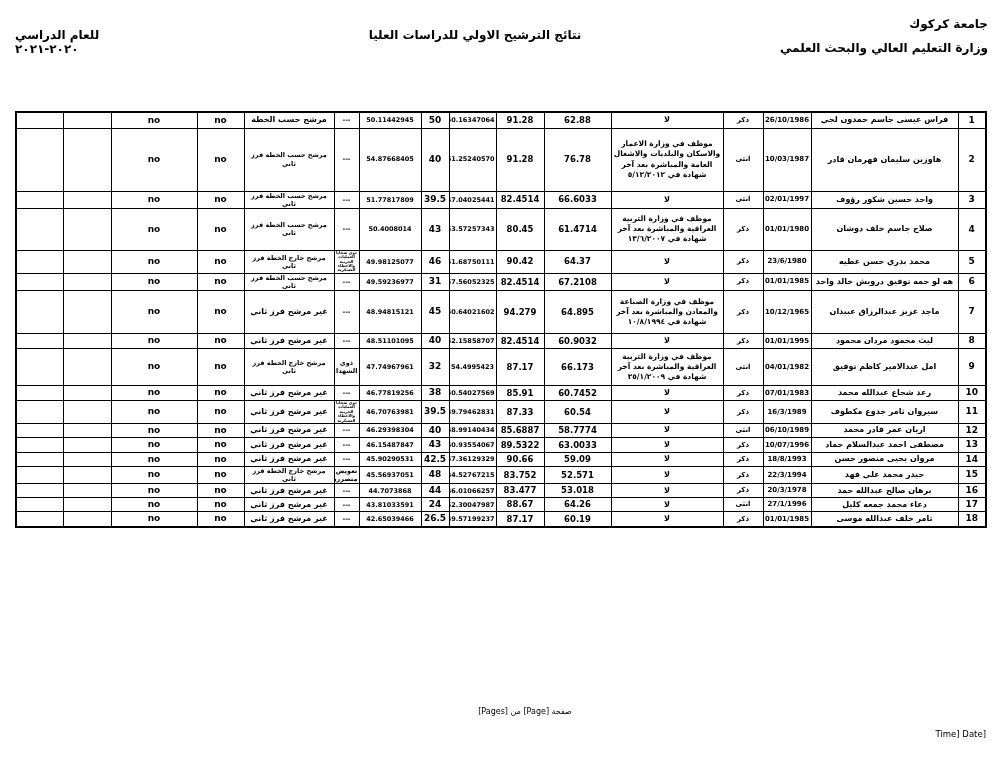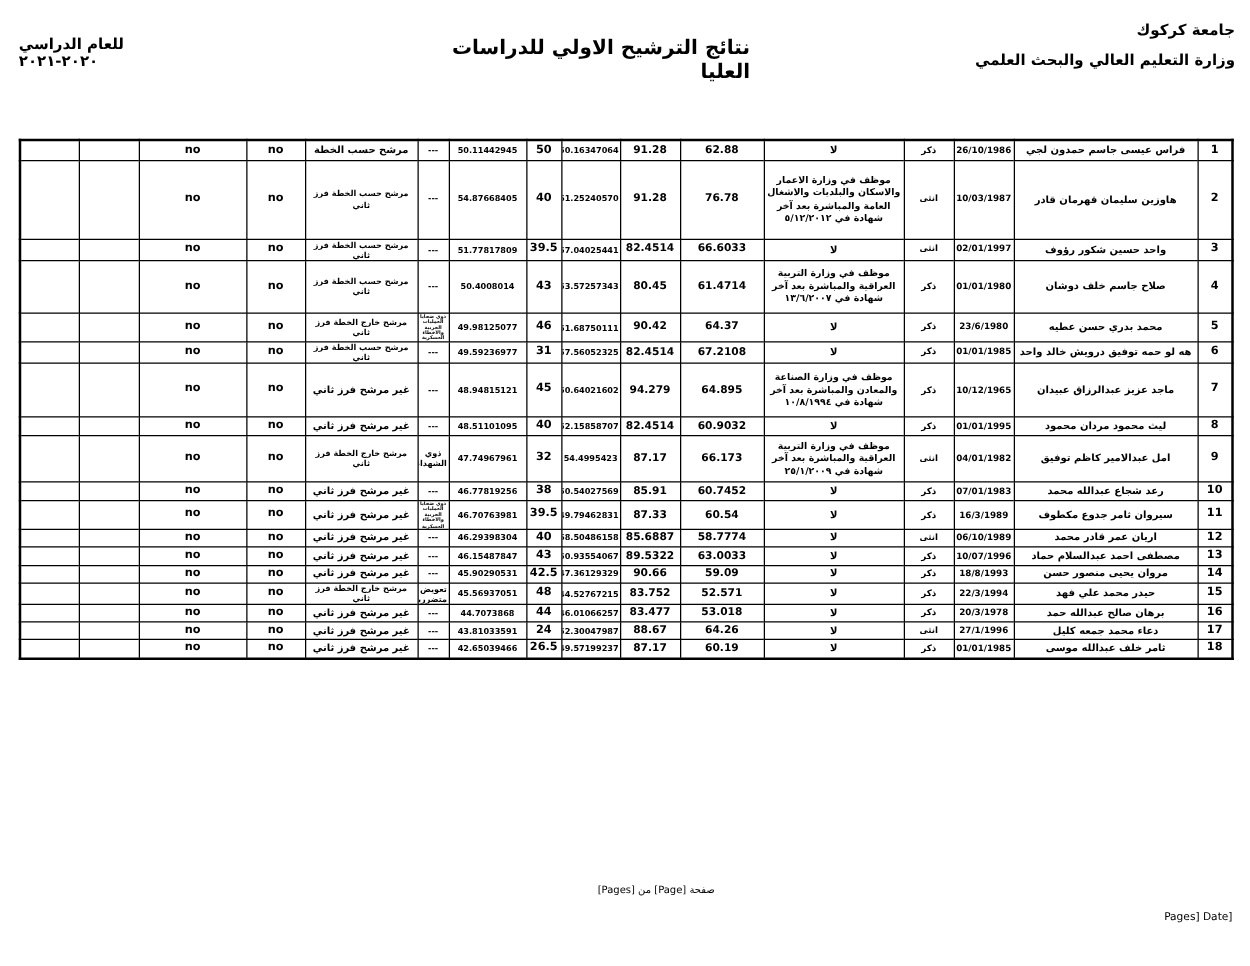--- a/index.html
+++ b/index.html
@@ -10,22 +10,22 @@
     color: #000; overflow: hidden;
   }
   
   .hdr-right {
     position: absolute; top: 12px; right: 12px;
     direction: rtl; text-align: right;
     font-size: 12px; font-weight: bold; line-height: 24px;
   }
   .hdr-title {
     position: absolute; top: 28px; left: 350px; width: 250px;
-    direction: rtl; 
-    font-size: 16px; font-weight: bold;
+    direction: rtl; text-align: center;
+    font-size: 12px; font-weight: bold;
   }
   .hdr-year {
     position: absolute; top: 28px; left: 15px; width: 135px;
     direction: rtl; text-align: left;
     font-size: 12px; font-weight: bold;
   }
   
   table.results {
     position: absolute; top: 111px; left: 15px;
     width: 970px; table-layout: fixed;
@@ -291,21 +291,21 @@
         <td class="c-empty"></td>
       </tr>
       <tr style="height: 14px;">
         <td class="c-num">12</td>
         <td class="c-name">اريان عمر قادر محمد</td>
         <td class="c-dob">06/10/1989</td>
         <td class="c-gender">انثى</td>
         <td class="c-note">لا</td>
         <td class="c-score">58.7774</td>
         <td class="c-score">85.6887</td>
-        <td class="c-dec">68.50486158</td>
+        <td class="c-dec">48.99140434</td>
         <td class="c-exam">40</td>
         <td class="c-dec">46.29398304</td>
         <td class="c-channel">---</td>
         <td class="c-status">غير مرشح فرز ثاني</td>
         <td class="c-no">no</td>
         <td class="c-no">no</td>
         <td class="c-empty"></td>
         <td class="c-empty"></td>
       </tr>
       <tr style="height: 15px;">
@@ -413,13 +413,13 @@
         <td class="c-status">غير مرشح فرز ثاني</td>
         <td class="c-no">no</td>
         <td class="c-no">no</td>
         <td class="c-empty"></td>
         <td class="c-empty"></td>
       </tr>
     </tbody>
 </table>
 
 <div class="ftr-center">صفحة [Page] من [Pages]</div>
-<div class="ftr-right">Pages] Date]</div>
+<div class="ftr-right">Time] Date]</div>
 
 </body></html>

